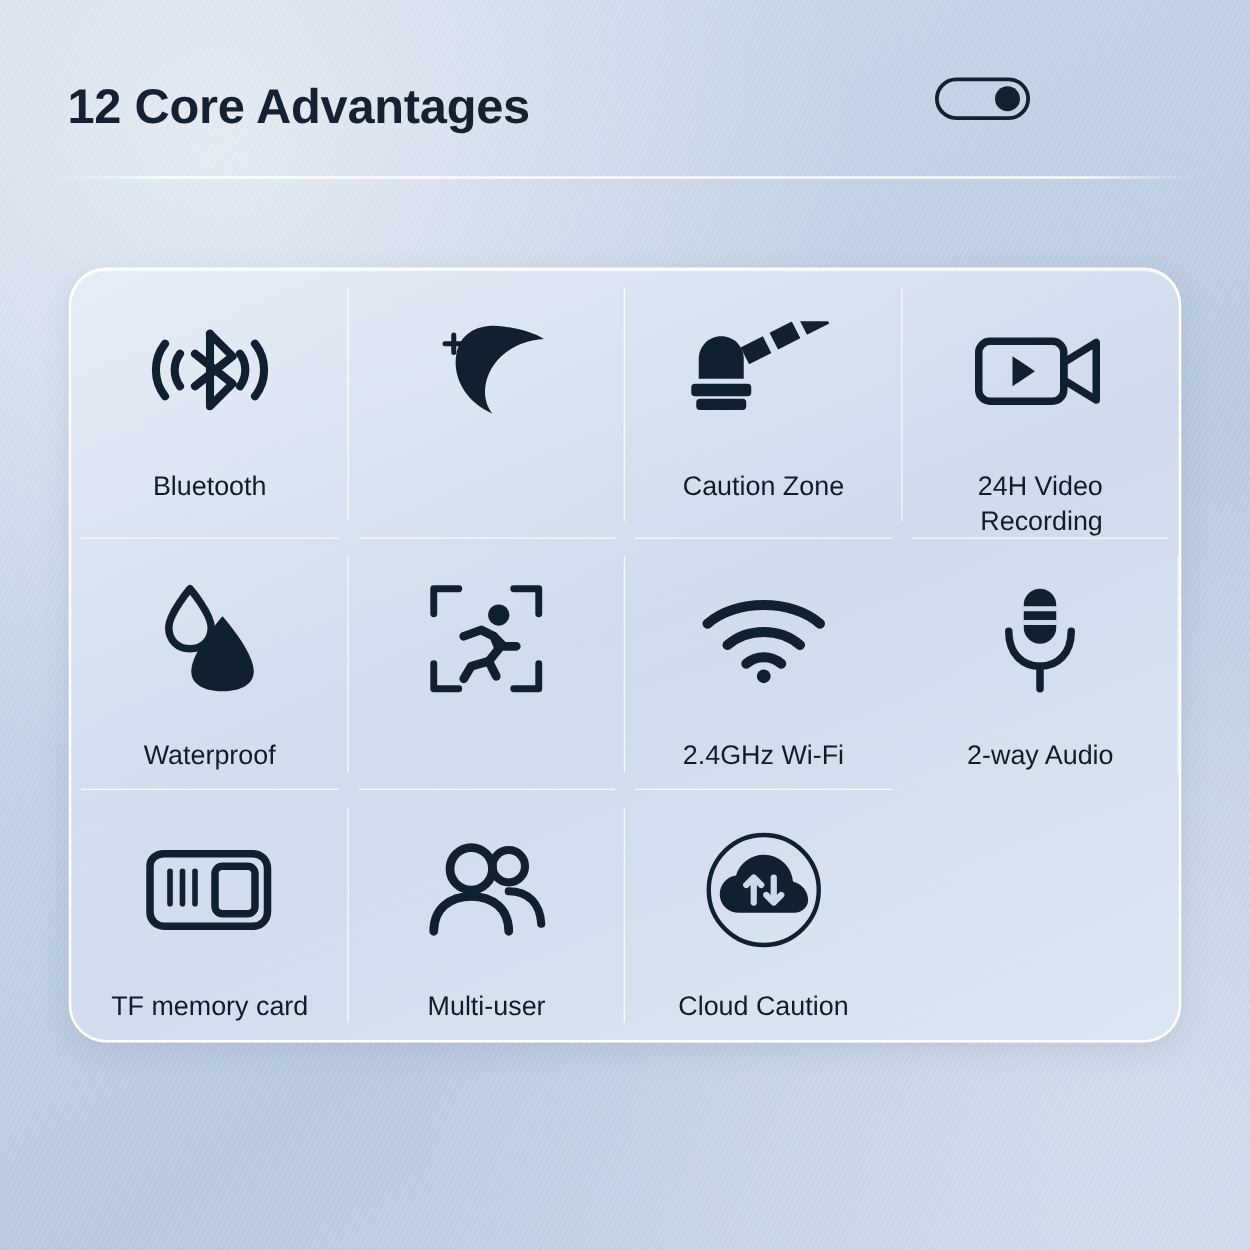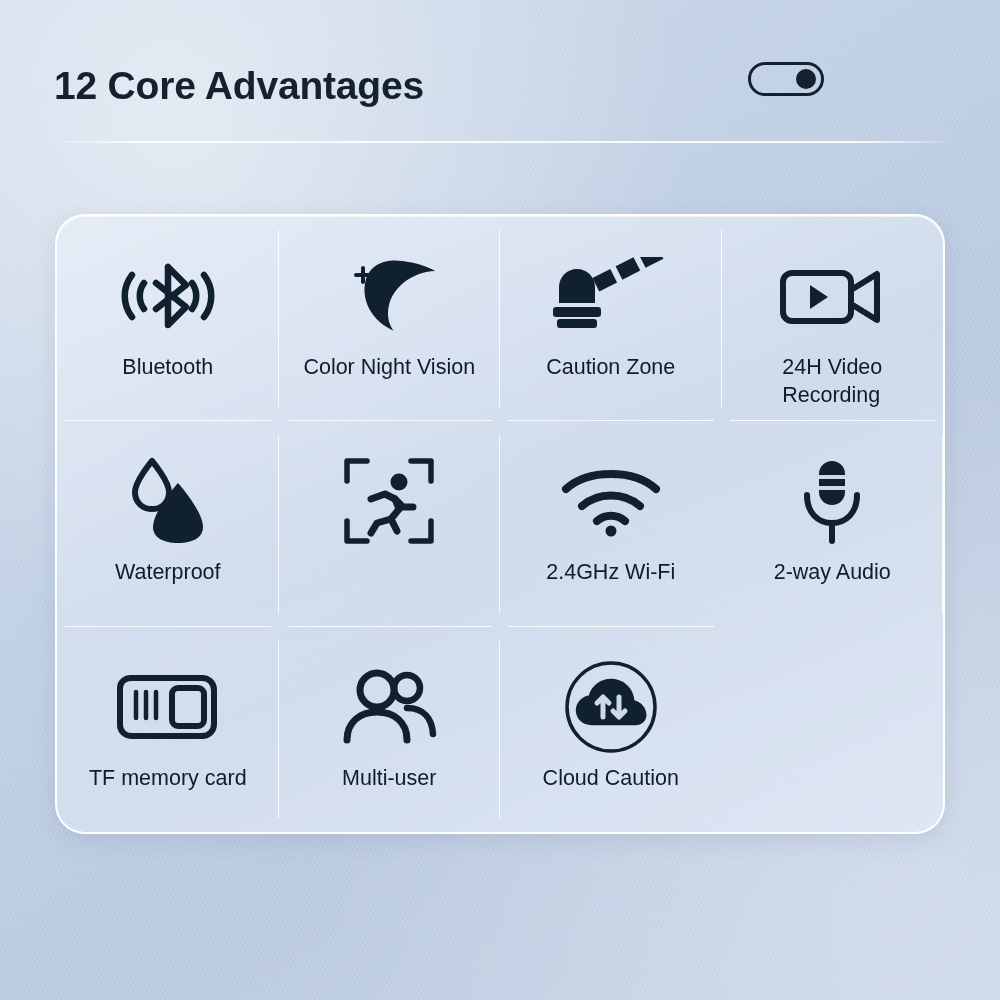--- a/index.html
+++ b/index.html
@@ -133,24 +133,24 @@
   .icon-box {
     height: 96px;
     display: flex;
     align-items: center;
     justify-content: center;
   }
   .icon-box svg {
     display: block;
   }
   .cell-label {
-    margin-top: 10px;
+    margin-top: 32px;
     font-size: 21.5px;
     color: #101c29;
-    text-align: left;
+    text-align: right;
     line-height: 1.28;
     max-width: 205px;
     white-space: pre-line;
   }
 </style>
 </head>
 <body>
 
 <div id="page">
 
@@ -182,21 +182,20 @@
     <div class="cell sep-right sep-bottom">
       <div class="icon-box">
         <svg width="104" height="80" viewBox="0 0 104 80">
           <path d="M78 8 C55 14 40 33 40 52 C40 62 44 70 50 75 C26 70 12 52 12 33 C12 16 26 6 44 5 C56 4 70 5 78 8 Z" transform="translate(14,1) rotate(12 52 40)" fill="#10202e"></path>
           <g stroke="#10202e" stroke-width="4" stroke-linecap="round">
             <path d="M26 12 L26 26 M19 19 L33 19"></path>
             <path d="M40 36 L40 46 M35 41 L45 41"></path>
           </g>
         </svg>
       </div>
-      <div class="cell-label">Color Night Vision</div>
     </div>
 
     <div class="cell sep-right sep-bottom">
       <div class="icon-box">
         <svg width="132" height="78" viewBox="0 0 132 78">
           <path d="M14 30 C14 20 22 12 32 12 C42 12 50 20 50 30 L50 46 L14 46 Z" fill="#10202e"></path>
           <rect x="8" y="50" width="48" height="10" rx="3" fill="#10202e"></rect>
           <rect x="12" y="62" width="40" height="9" rx="3" fill="#10202e"></rect>
           <g transform="rotate(-27 52 30)">
             <rect x="52" y="20" width="20" height="15" fill="#10202e"></rect>

